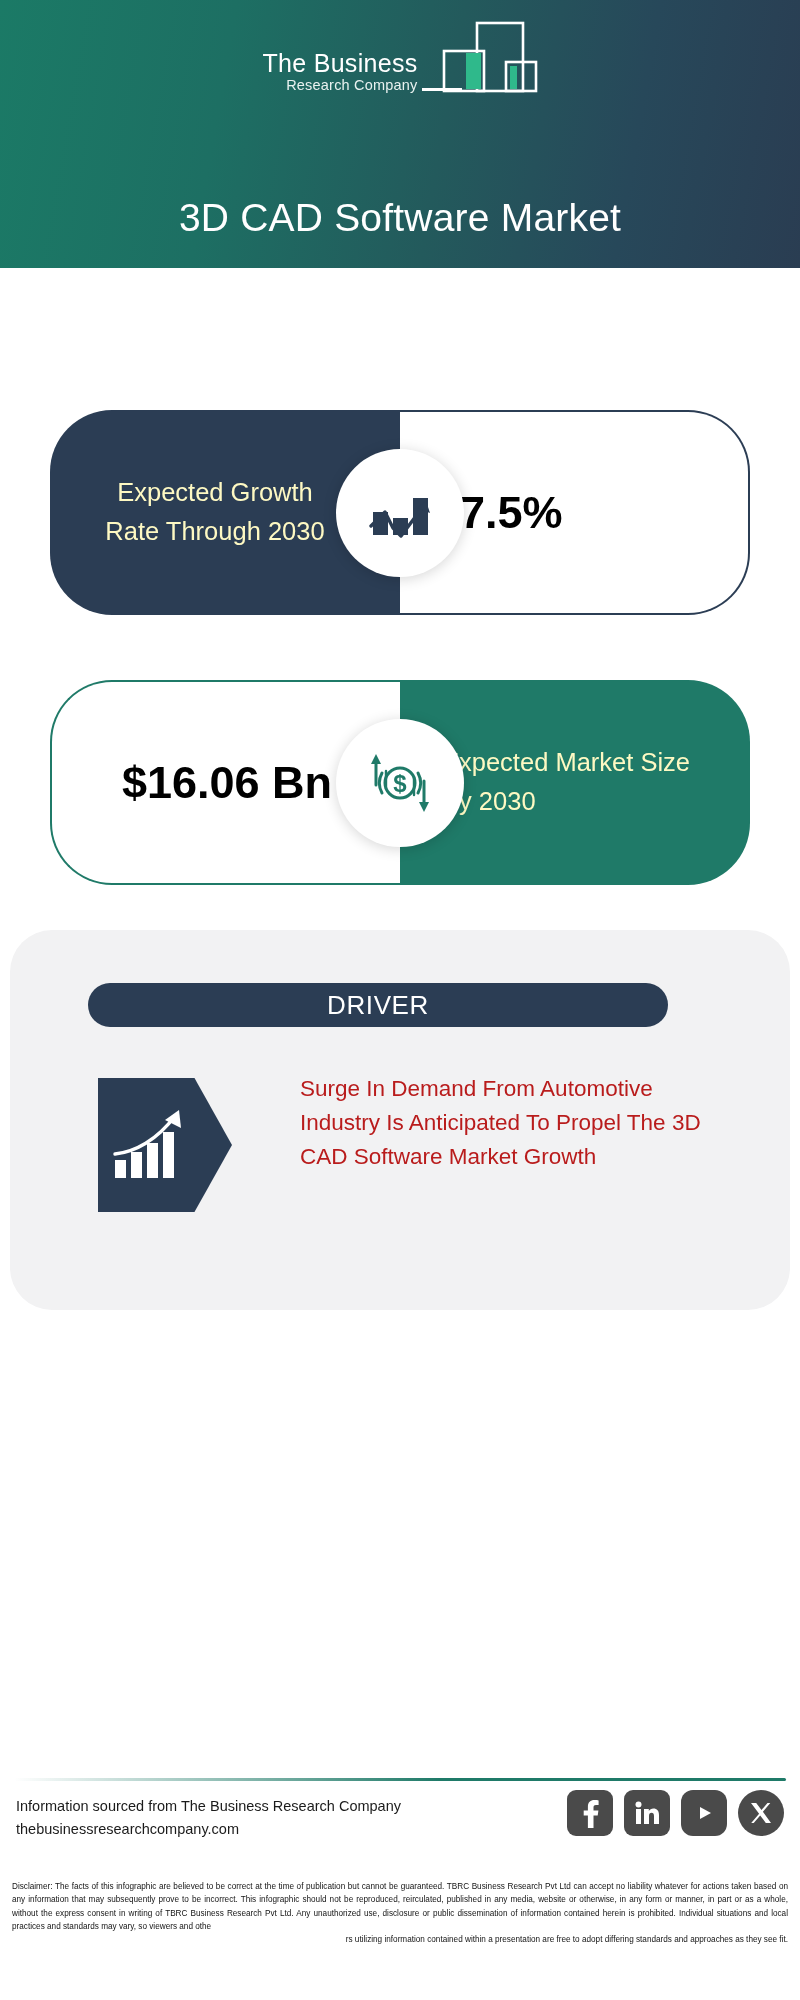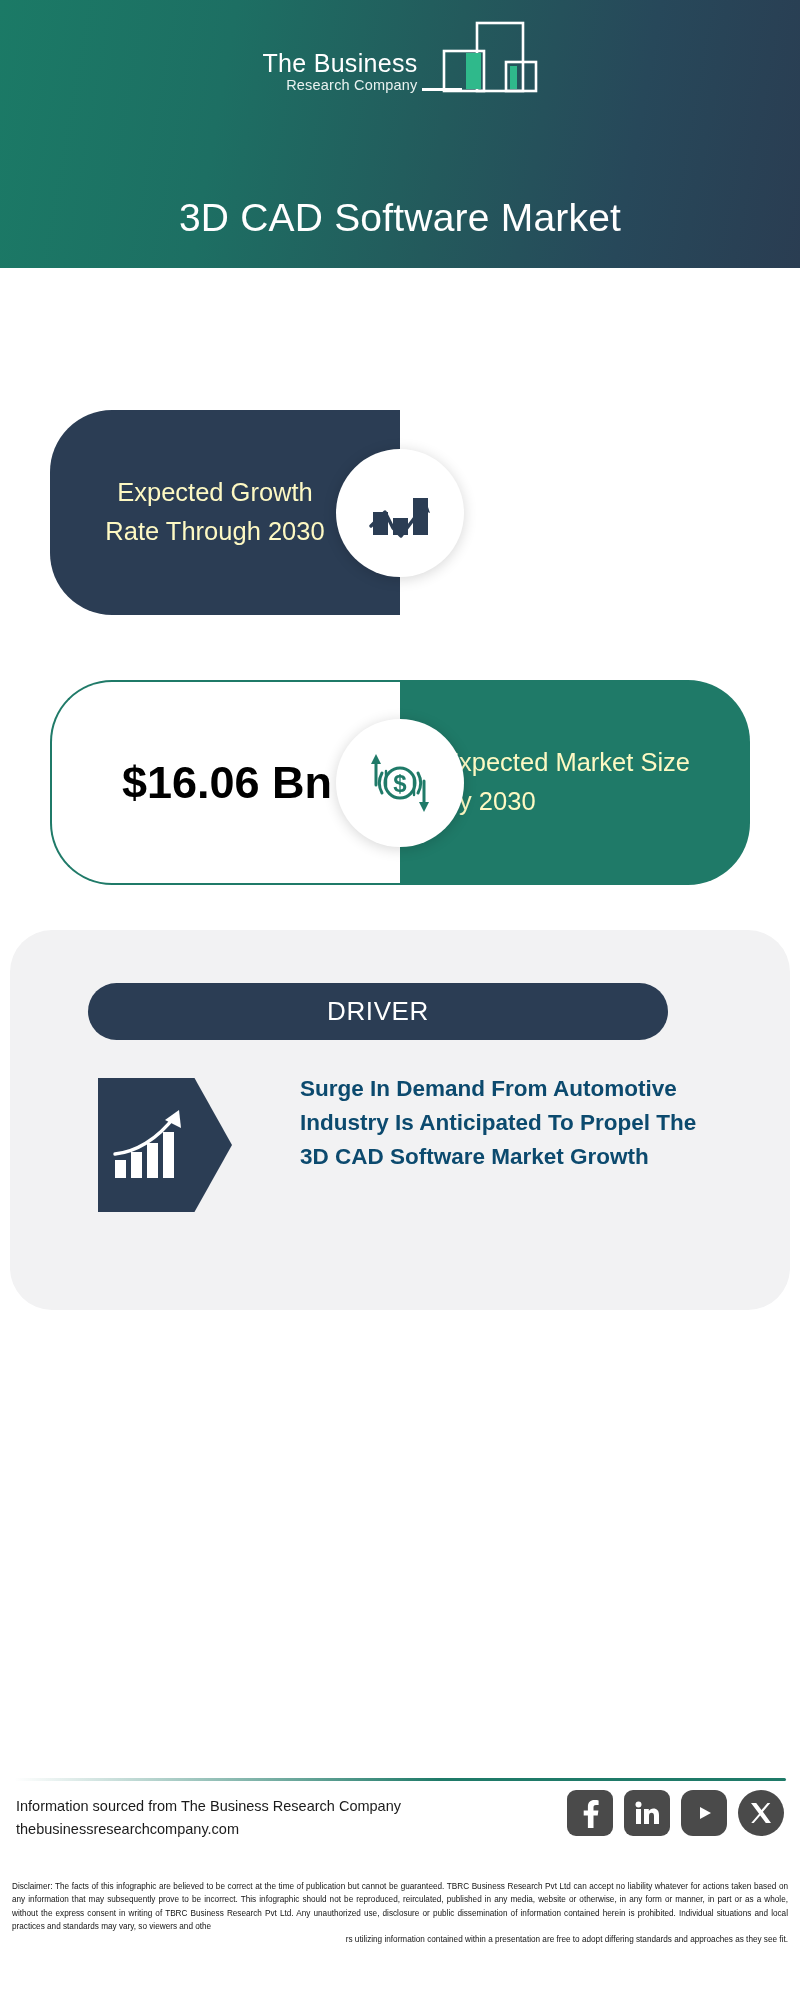--- a/index.html
+++ b/index.html
@@ -111,21 +111,21 @@
   
   .panel {
     position:absolute; left:10px; width:780px;
     background:#f2f2f3;
     border-radius:42px;
   }
   .panel1 { top:930px; height:380px; }
   .panel2 { top:1340px; height:370px; }
 
   .pill {
-    position:absolute; left:78px; width:580px; height:57px;
+    position:absolute; left:78px; width:580px; height:44px;
     border-radius:29px;
     display:flex; align-items:center; justify-content:center;
     color:#ffffff; font-size:26px; letter-spacing:0.6px; font-weight:400;
   }
   .pill-driver { top:53px; background:#2b3d54; }
   .pill-region { top:52px; background:#1f7a68; }
 
   .arrow-box {
     position:absolute; left:88px; width:134px; height:134px;
     display:flex; align-items:center; justify-content:center;
@@ -134,21 +134,21 @@
     position:absolute; inset:0;
     clip-path:polygon(0 0, 72% 0, 100% 50%, 72% 100%, 0 100%);
   }
   .ab-driver { top:148px; }
   .ab-driver .shape { background:#2b3d54; }
   .ab-region { top:145px; }
   .ab-region .shape { background:#1f7a68; }
 
   .panel-text {
     position:absolute; left:290px; width:420px;
-    color:#0c4a6e; font-size:22.5px; line-height:1.52; font-weight:700;
+    color:#b91c1c; font-size:22.5px; line-height:1.52; font-weight:400;
   }
   .pt-driver { top:142px; }
   .pt-region { top:143px; }
 
   
   .divider {
     position:absolute; left:14px; top:1778px; width:772px; height:3px;
     background:linear-gradient(90deg, rgba(31,122,104,0) 0%, #1f7a68 55%, #1f7a68 100%);
     border-radius:2px;
   }
@@ -197,20 +197,23 @@
       </div>
     </div>
 
     <div class="title">3D CAD Software Market</div>
   </div>
 
   <div class="stat stat1">
     <div class="half s1-left">
       <div class="stat-label">Expected Growth Rate Through 2030</div>
     </div>
+    <div class="half s1-right">
+      <div class="stat-value">7.5%</div>
+    </div>
     <div class="stat-icon">
       <svg width="74" height="74" viewBox="0 0 74 74">
         <rect x="10" y="36" width="15" height="23" fill="#2b3d54"></rect>
         <rect x="30" y="42" width="15" height="17" fill="#2b3d54"></rect>
         <rect x="50" y="22" width="15" height="37" fill="#2b3d54"></rect>
         <polyline points="8,50 22,36 30,52 38,60 62,28" fill="none" stroke="#2b3d54" stroke-width="3.4" stroke-linecap="round" stroke-linejoin="round"></polyline>
         <polygon points="63,25 67,37 54,32" fill="#2b3d54"></polygon>
       </svg>
     </div>
   </div>

